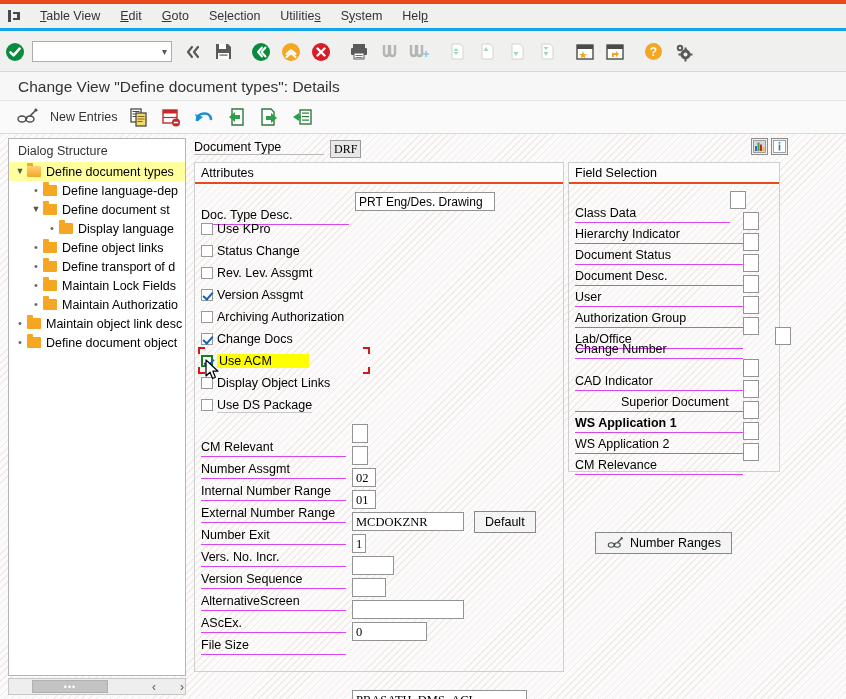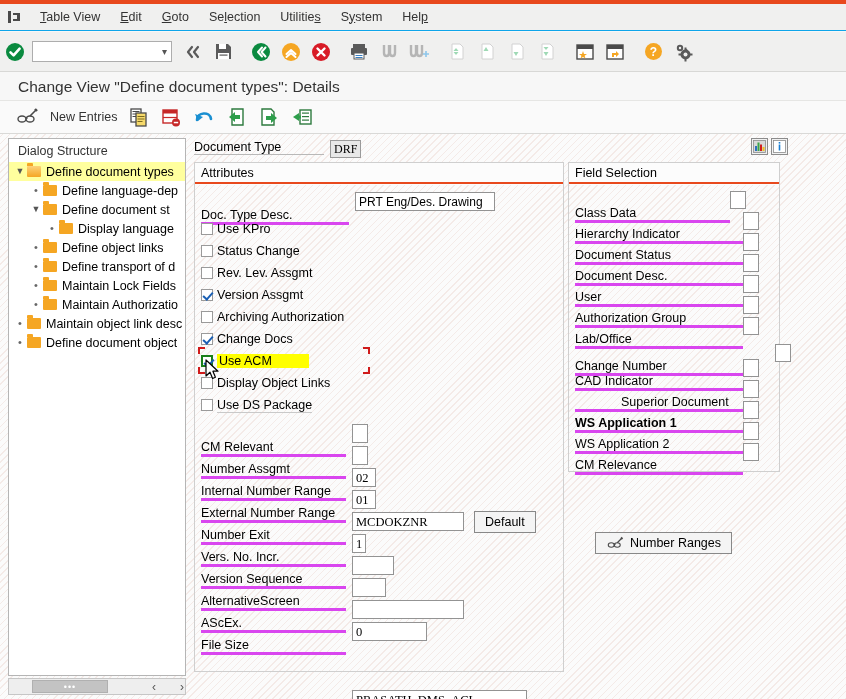--- a/index.html
+++ b/index.html
@@ -18,21 +18,21 @@
   .orange-strip {
     position: absolute; left: 0; top: 0; width: 846px; height: 4px;
     background: #e8491d;
   }
 
   
   .menubar {
     position: absolute; left: 0; top: 4px; width: 846px; height: 27px;
     background: #f0f0ef;
     display: flex; align-items: center;
-    border-bottom: 1px solid #0ea5e9;
+    border-bottom: 3px solid #0ea5e9;
   }
   .menu-sys-icon {
     width: 30px; height: 27px; display: flex; align-items: center; justify-content: center;
     color: #4a4a4a;
   }
   .menu-item {
     padding: 0 10px; height: 27px; line-height: 27px;
     font-size: 12.5px; color: #333; white-space: nowrap; cursor: default;
   }
   .menu-item u { text-decoration: underline; }
@@ -176,21 +176,21 @@
   .group-title {
     font-size: 12.5px; color: #000; padding: 3px 0 2px 6px;
     border-bottom: 2px solid #e8491d;
   }
 
   .fieldrow {
     position: absolute; display: flex; align-items: center; height: 21px;
   }
   .fl {
     font-size: 12.5px; color: #000; white-space: nowrap;
-    border-bottom: 3px solid #d946ef; height: 19px; line-height: 18px; margin-top: 28px;
+    border-bottom: 1px solid #d946ef; height: 19px; line-height: 18px; margin-top: 28px;
   }
   .inp {
     background: #fff; border: 1px solid #939393; height: 19px; line-height: 18px;
     padding: 0 3px; font-family: "Liberation Serif", serif; font-size: 12.5px;
     color: #000;
   }
   .inp.sans { font-family: "Liberation Sans", sans-serif; font-size: 12px; }
 
   
   .cbrow {
@@ -693,21 +693,21 @@
               <span class="fsbox"></span>
             </div>
             <div class="fsrow" style="left: 6px; top: 109px;">
               <span class="fl" style="width: 168px; display: inline-block;">Authorization Group</span>
               <span class="fsbox"></span>
             </div>
             <div class="fsrow" style="left: 6px; top: 130px;">
               <span class="fl" style="width: 168px; display: inline-block;">Lab/Office</span>
               <span class="fsbox"></span>
             </div>
-            <div class="fsrow" style="left: 6px; top: 157px; gap: 32px;">
+            <div class="fsrow" style="left: 6px; top: 140px; gap: 32px;">
               <span class="fl" style="width: 168px; display: inline-block;">Change Number</span>
               <span class="fsbox"></span>
             </div>
             <div class="fsrow" style="left: 6px; top: 172px;">
               <span class="fl" style="width: 168px; display: inline-block;">CAD Indicator</span>
               <span class="fsbox"></span>
             </div>
             <div class="fsrow" style="left: 6px; top: 193px;">
               <span class="fl" style="width: 168px; display: inline-block; padding-left: 46px;">Superior Document</span>
               <span class="fsbox"></span>

